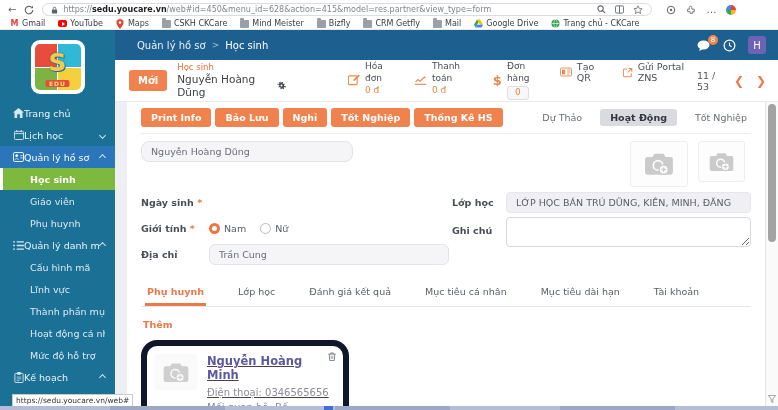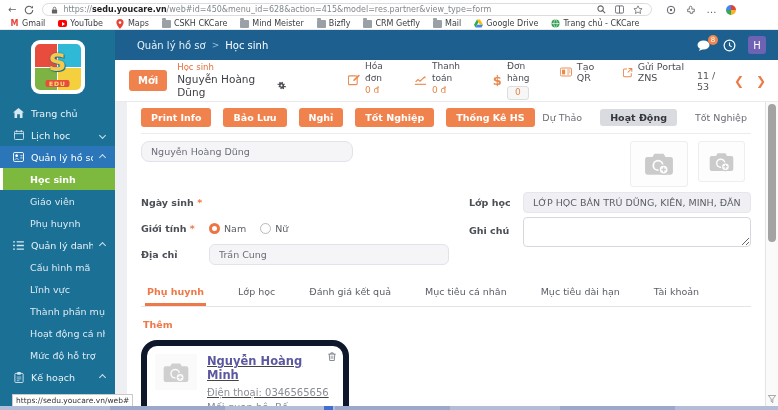--- a/index.html
+++ b/index.html
@@ -28,21 +28,21 @@
   
   .app { position:absolute; top:30px; left:0; right:0; bottom:0; display:flex; }
 
   
   .sidebar { width:115px; background:#1b7096; position:relative; flex:none; color:#eaf3f8; }
   .logo { width:54px; height:54px; background:#fff; border-radius:9px; margin:10px auto 8px auto; position:relative; padding:4px; }
   .logo-grid { width:100%; height:100%; display:grid; grid-template-columns:1fr 1fr; grid-template-rows:1fr 1fr; gap:1px; border-radius:5px; overflow:hidden; }
   .q1{background:#e84c3d;} .q2{background:#30b9d6;} .q3{background:#7cb342;} .q4{background:#f4d03f;}
   .logo-s { position:absolute; top:8px; left:0; right:0; text-align:center; font-size:25px; font-weight:bold; color:#f7c948; text-shadow:0 0 2px #1b7096, 1px 1px 0 #1b7096; }
   .logo-edu { position:absolute; bottom:7px; left:50%; transform:translateX(-50%); background:#e84c3d; color:#f7e06e; font-size:6px; font-weight:bold; padding:0 4px; border-radius:2px; letter-spacing:1px; }
-  .side-item { height:22px; display:flex; align-items:center; gap:7px; padding:0 10px 0 13px; font-size:9.5px; cursor:pointer; }
+  .side-item { height:22px; display:flex; align-items:center; padding:0 10px 0 13px; font-size:9.5px; cursor:pointer; }
   .side-item .lbl { flex:1; white-space:nowrap; overflow:hidden; }
   .side-item.child { padding-left:30px; color:#ddeaf2; }
   .side-item.parent-active { background:#2a76b9; color:#fff; }
   .side-item.child-active { background:#7db93e; color:#fff; border-left:3px solid #fff; padding-left:27px; font-weight:bold; }
   .chev { width:5px; height:5px; border-right:1.4px solid #cfe3ee; border-bottom:1.4px solid #cfe3ee; flex:none; }
   .chev.down { transform:rotate(45deg); }
   .chev.up { transform:rotate(-135deg); }
   .side-ico { width:11px; height:11px; flex:none; display:flex; align-items:center; justify-content:center; }
   .url-tooltip { position:absolute; bottom:3px; left:12px; background:#fff; border:1px solid #c9c9c9; font-size:7.5px; color:#333; padding:1px 3px; white-space:nowrap; z-index:5; }
 
@@ -71,35 +71,35 @@
   .stat-box { border:1px solid #ddd; background:#f7f7f7; border-radius:3px; padding:0 7px; font-size:9px; color:#e2874a; display:inline-block; }
   .cp-action { display:flex; align-items:center; gap:5px; font-size:9.5px; color:#4a4e55; cursor:pointer; }
   .pager { margin-left:auto; display:flex; align-items:center; gap:12px; }
   .pager-count { font-size:9.5px; color:#555; }
   .pager-arrow { color:#ee7948; font-size:12px; cursor:pointer; line-height:1; }
 
   
   .body-area { position:absolute; top:72px; left:0; right:13px; bottom:0; background:#edeff3; }
   .sheet { margin-left:12px; background:#fff; height:100%; padding:0 14px; position:relative; overflow:hidden; }
   .btn-row { height:32px; display:flex; align-items:center; border-bottom:1px solid #ececf0; }
-  .action-btns { display:flex; gap:12px; }
+  .action-btns { display:flex; gap:4px; }
   .btn-orange { background:#f0824e; color:#fff; border:none; border-radius:3px; font-size:9.5px; font-weight:bold; padding:4px 10px; cursor:pointer; font-family:inherit; }
   .statusbar { margin-left:auto; display:flex; align-items:center; gap:18px; padding-right:4px; }
   .status { font-size:9.5px; color:#6a6e76; cursor:pointer; }
   .status.active { background:#d9dbe0; color:#33363c; font-weight:bold; border-radius:3px; padding:3px 10px; }
 
   
   .name-row { display:flex; justify-content:space-between; align-items:flex-start; margin-top:7px; }
   .inp { background:#f5f5f8; border:1px solid #e2e2ea; border-radius:6px; height:21px; font-size:9.5px; color:#6a6e76; padding:0 9px; font-family:inherit; width:100%; }
   .name-inp { width:212px; border-radius:8px; }
   .photos { display:flex; gap:10px; align-items:flex-start; margin-right:6px; }
   .photo-box { border:1px solid #ededf2; background:#fdfdfd; border-radius:3px; display:flex; align-items:center; justify-content:center; cursor:pointer; }
   .photo-lg { width:58px; height:46px; }
   .photo-sm { width:47px; height:41px; }
-  .fields { display:grid; grid-template-columns:308px 1fr; column-gap:20px; margin-top:2px; }
+  .fields { display:grid; grid-template-columns:308px 1fr; column-gap:3px; margin-top:2px; }
   .frow { display:flex; align-items:center; min-height:26px; }
   .frow.top { align-items:flex-start; }
   .flbl { width:68px; flex:none; font-size:9.5px; font-weight:bold; color:#4a4e55; }
   .flbl-r { width:54px; }
   .req { color:#ee7948; }
   .fctl { flex:1; display:flex; align-items:center; }
   .readonly-inp { background:#f0f0f4; border-color:#e6e6ec; color:#5a5e66; border-radius:4px; }
   .note-inp { background:#fff; border:1px solid #d7d7e0; border-radius:4px; height:30px; }
   .radio-group { display:flex; align-items:center; gap:14px; font-size:9.5px; color:#5a5e66; }
   .radio { width:11px; height:11px; border-radius:50%; background:#fff; flex:none; }

